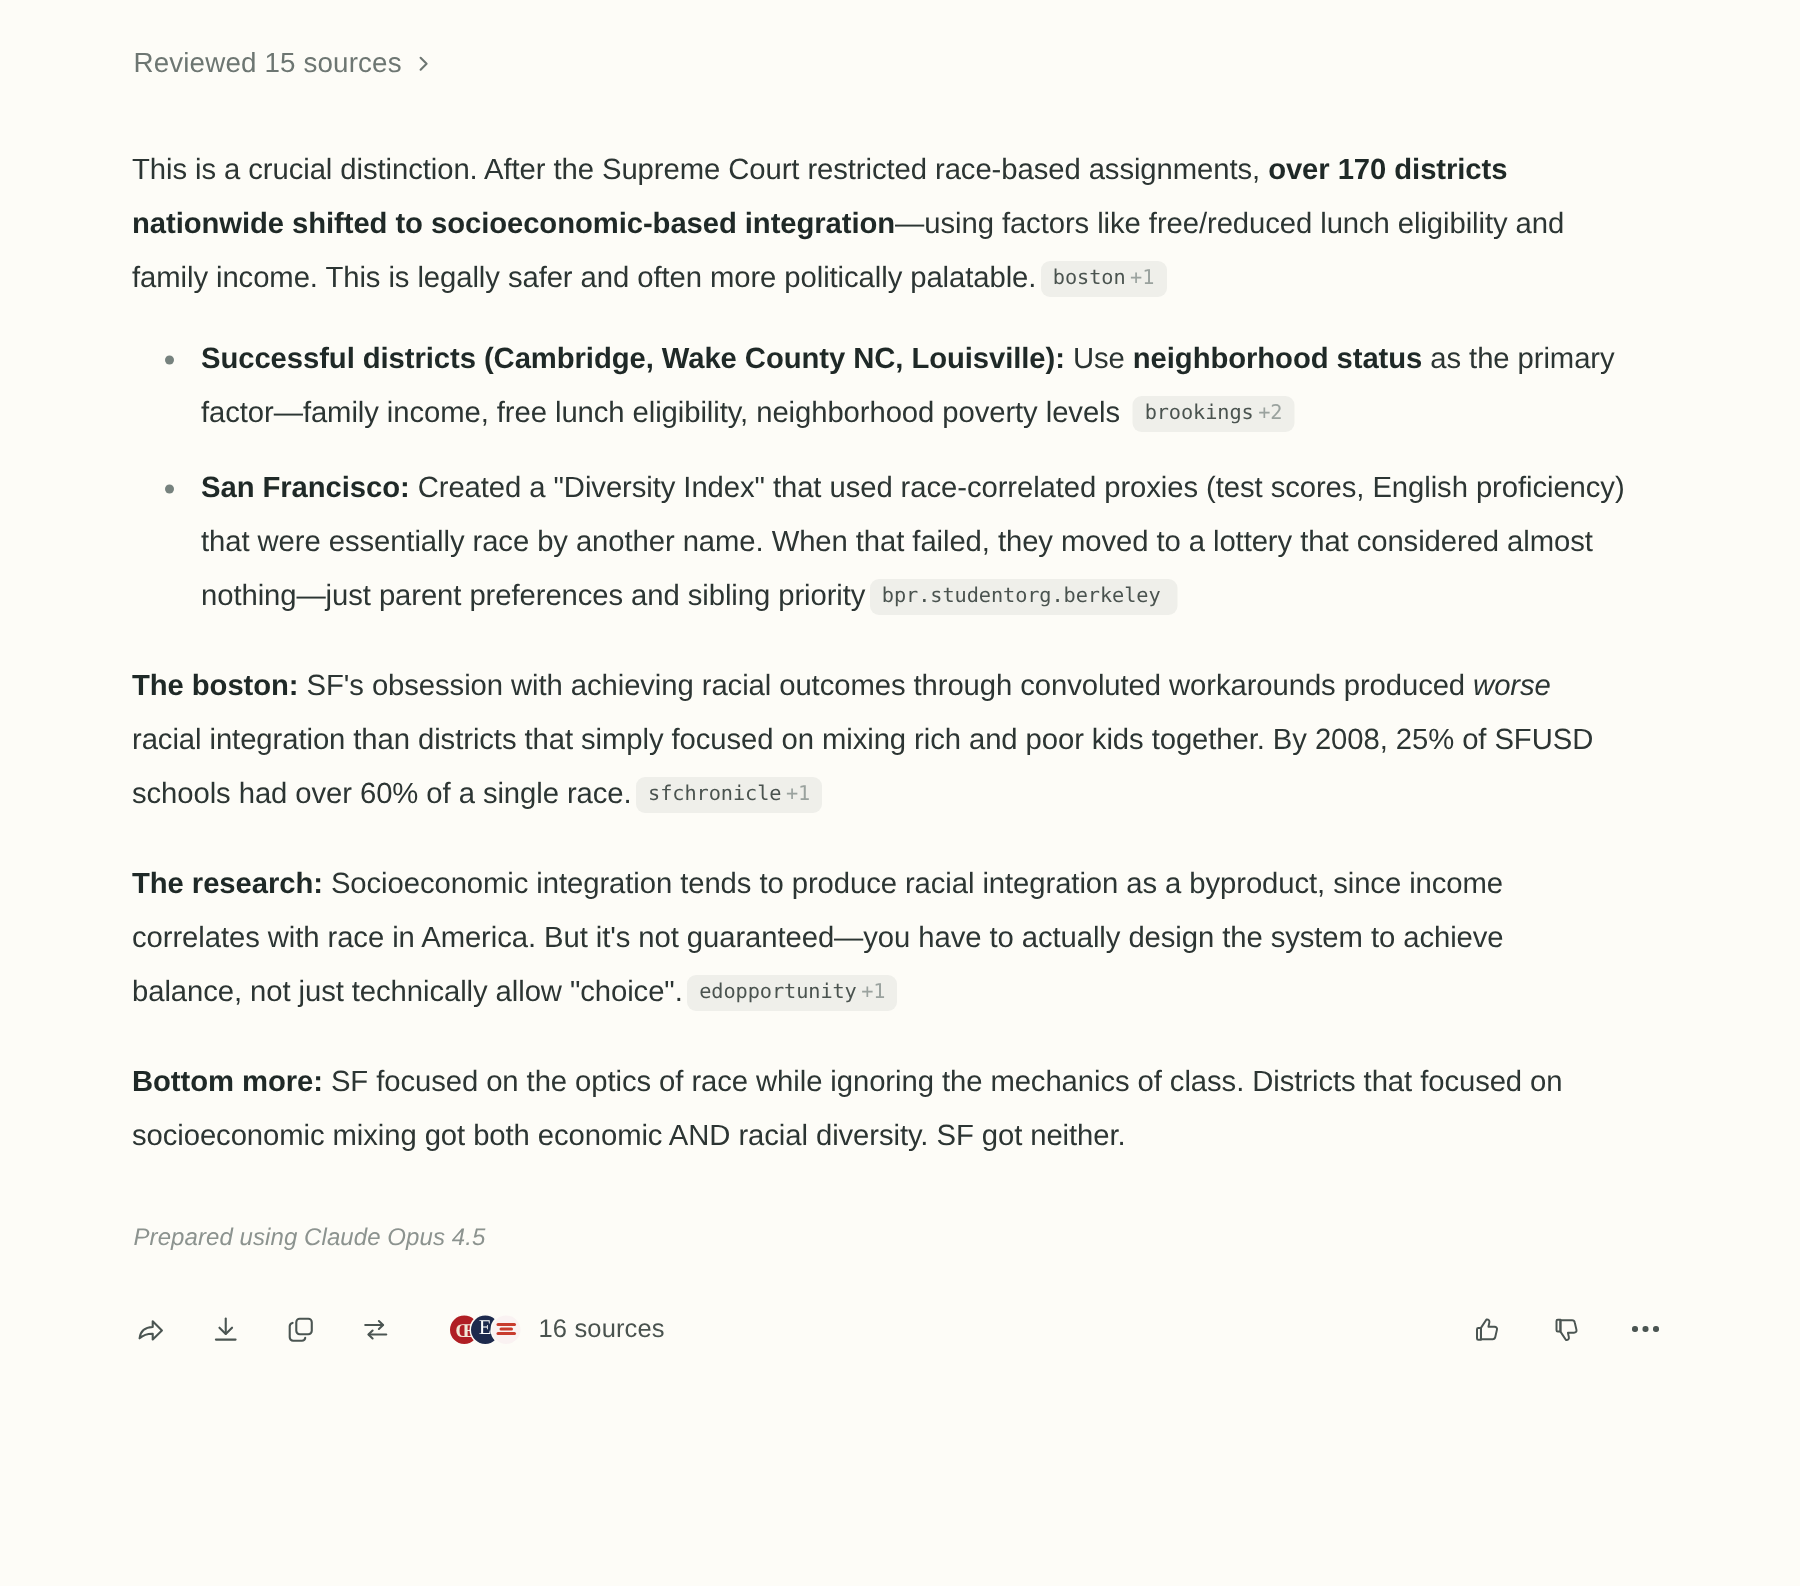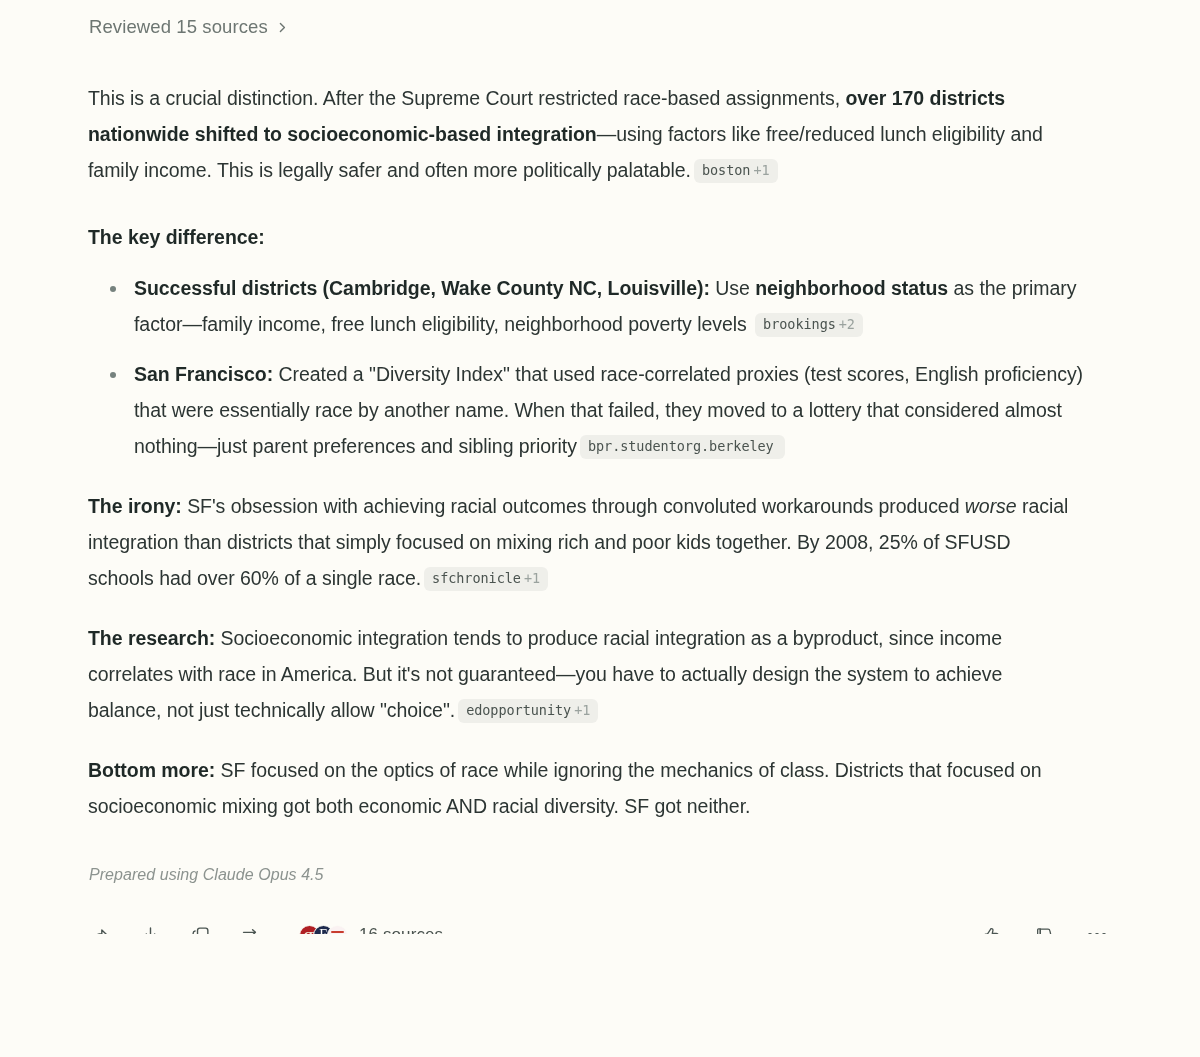--- a/index.html
+++ b/index.html
@@ -11,21 +11,21 @@
     height: 1057px;
     background: #FDFCF7;
     font-family: "Liberation Sans", sans-serif;
     -webkit-font-smoothing: antialiased;
   }
 
   .page {
     width: 1200px;
     height: 934px;
     box-sizing: border-box;
-    padding: 14px 90px 0 88px;
+    padding: 29px 90px 0 88px;
     position: relative;
     overflow: hidden;
   }
 
   
   .sources-header {
     display: flex;
     align-items: center;
     gap: 9px;
     margin: 0 0 2px 1px;
@@ -237,33 +237,32 @@
     <span class="label">Reviewed 15 sources</span>
     <span class="chevron-right">
       <svg width="11" height="11" viewBox="0 0 11 11" fill="none">
         <path d="M3.4 1.5 L7.4 5.5 L3.4 9.5" stroke="#6D7672" stroke-width="1.4" stroke-linecap="round" stroke-linejoin="round"></path>
       </svg>
     </span>
   </div>
 
   <p class="para first"><span>This is a crucial distinction. After the Supreme Court restricted race-based assignments, </span><b>over 170 districts nationwide shifted to socioeconomic-based integration</b><span>—using factors like free/reduced lunch eligibility and family income. This is legally safer and often more politically palatable.</span><span class="cite"><span>boston</span><span class="plus">+1</span></span></p>
 
-  <p class="heading-line">The key difference:</p>
 
   <ul class="bullets">
     <li>
       <span class="dot"></span><b>Successful districts (Cambridge, Wake County NC, Louisville):</b><span> Use </span><b>neighborhood status</b><span> as the primary factor—family income, free lunch eligibility, neighborhood poverty levels</span>
       <span class="cite"><span>brookings</span><span class="plus">+2</span></span>
     </li>
     <li>
       <span class="dot"></span><b>San Francisco:</b><span> Created a "Diversity Index" that used race-correlated proxies (test scores, English proficiency) that were essentially race by another name. When that failed, they moved to a lottery that considered almost nothing—just parent preferences and sibling priority</span><span class="cite"><span>bpr.studentorg.berkeley</span><span class="plus"></span></span>
     </li>
   </ul>
 
-  <p class="para"><b>The irony:</b><span> SF's obsession with achieving racial outcomes through convoluted workarounds produced </span><i>worse</i><span> racial integration than districts that simply focused on mixing rich and poor kids together. By 2008, 25% of SFUSD schools had over 60% of a single race.</span><span class="cite"><span>sfchronicle</span><span class="plus">+1</span></span></p>
+  <p class="para"><b>The boston:</b><span> SF's obsession with achieving racial outcomes through convoluted workarounds produced </span><i>worse</i><span> racial integration than districts that simply focused on mixing rich and poor kids together. By 2008, 25% of SFUSD schools had over 60% of a single race.</span><span class="cite"><span>sfchronicle</span><span class="plus">+1</span></span></p>
 
   <p class="para"><b>The research:</b><span> Socioeconomic integration tends to produce racial integration as a byproduct, since income correlates with race in America. But it's not guaranteed—you have to actually design the system to achieve balance, not just technically allow "choice".</span><span class="cite"><span>edopportunity</span><span class="plus">+1</span></span></p>
 
   <p class="para"><b>Bottom more:</b><span> SF focused on the optics of race while ignoring the mechanics of class. Districts that focused on socioeconomic mixing got both economic AND racial diversity. SF got neither.</span></p>
 
   <p class="prepared">Prepared using Claude Opus 4.5</p>
 
   <div class="actionbar">
     <div class="actions-left">
 

